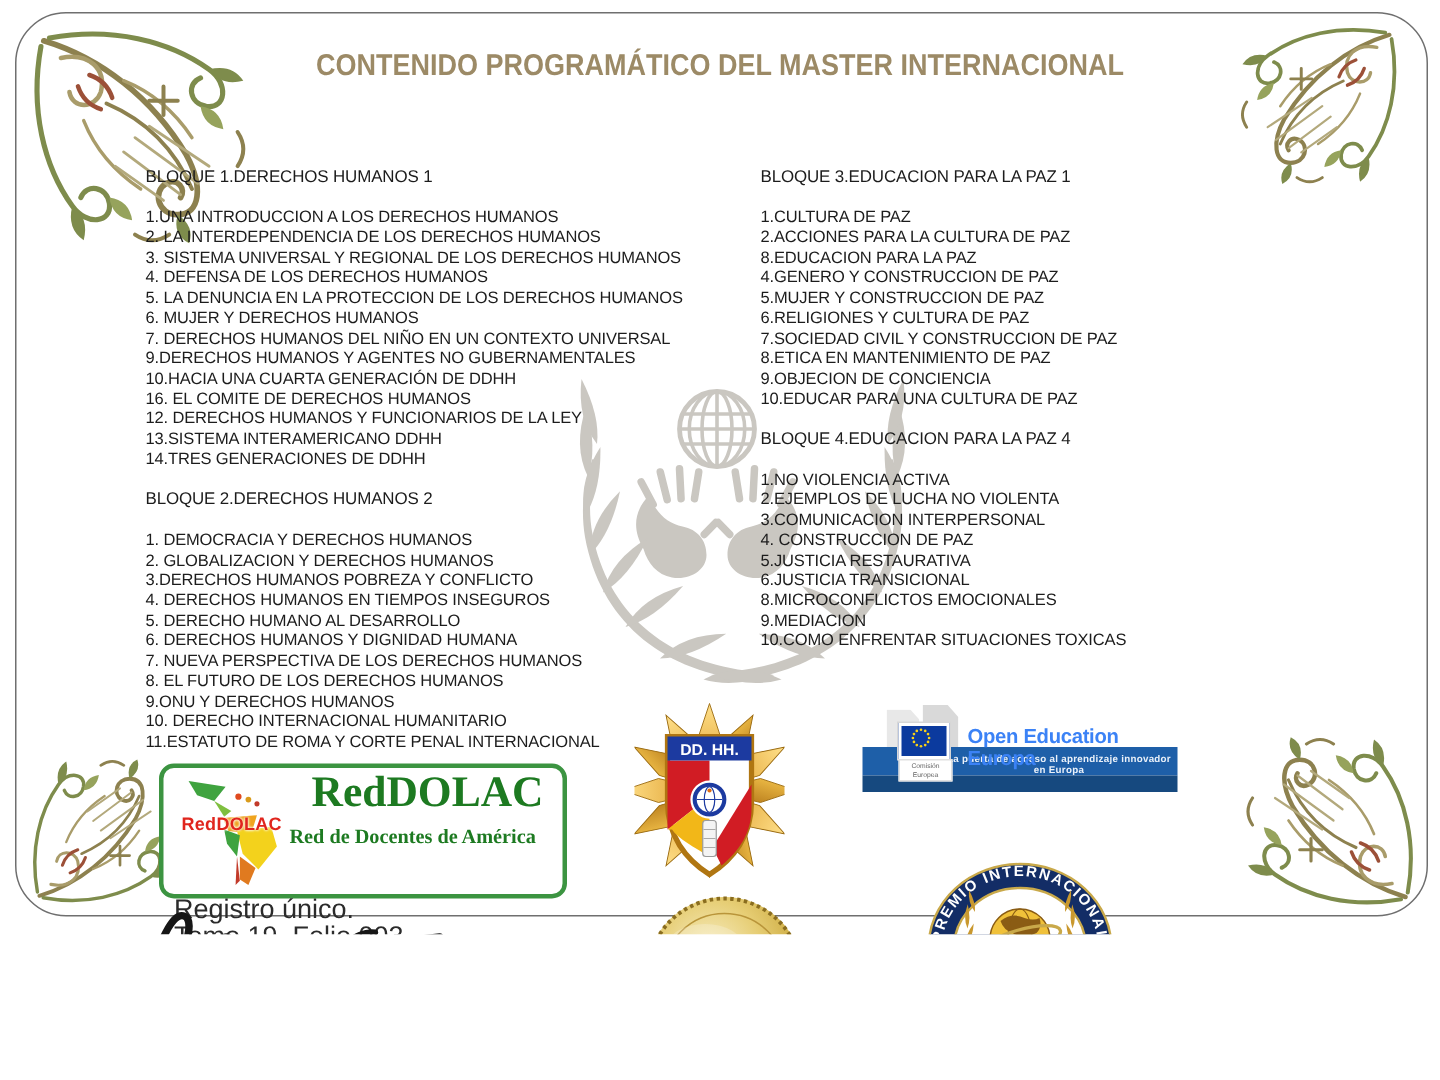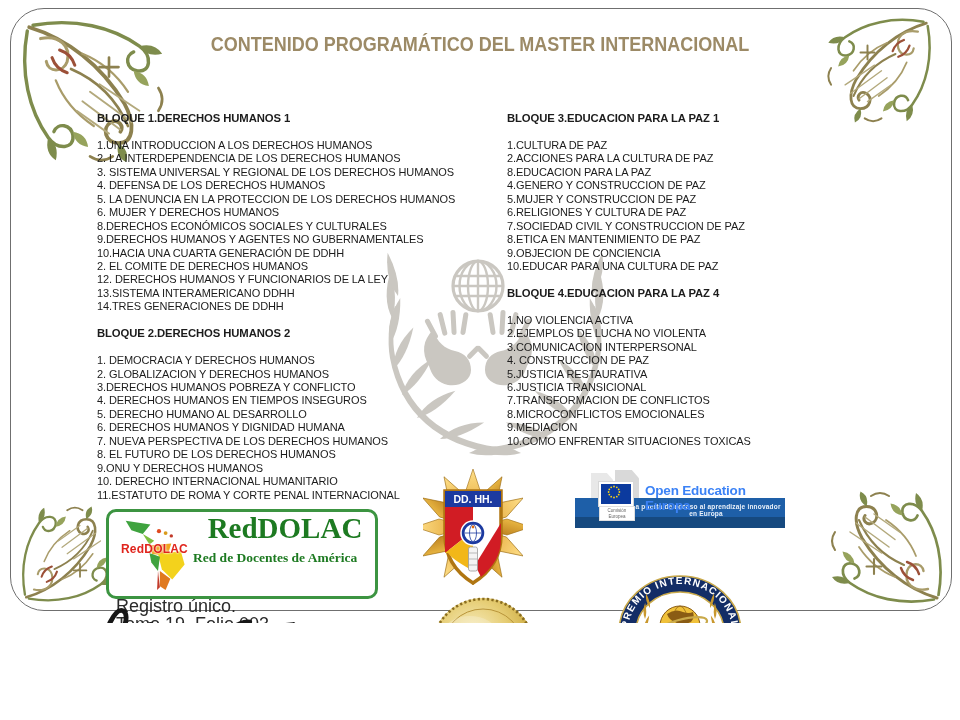--- a/index.html
+++ b/index.html
@@ -16,21 +16,21 @@
 
   .title { position:absolute; top:33px; left:0; width:100%; text-align:center;
            font-size:20px; font-weight:bold; color:#9c8a66; letter-spacing:0;
            transform:scaleX(.9); z-index:2; }
 
   .col { position:absolute; top:112px; z-index:3; font-size:11px; line-height:13.45px;
          color:#1c1c1c; letter-spacing:-0.1px; }
   .col.left  { left:97px;  width:405px; }
   .col.right { left:507px; width:400px; }
   .block { margin-bottom:13.45px; }
-  .block-title { font-weight:bold; font-size:11.3px; margin-bottom:13.45px; }
+  .block-title { font-weight:normal; font-size:11.3px; margin-bottom:13.45px; }
 
   .watermark { position:absolute; left:345px; top:248px; width:300px; height:220px; z-index:1; }
 
   
   .reddolac { position:absolute; left:106px; top:509px; width:266px; height:84px;
               background:#fff; border:3px solid #3c9441; border-radius:10px; z-index:4; }
   .rd-map { position:absolute; left:6px; top:3px; width:86px; height:76px; }
   .rd-maplabel { position:absolute; left:12px; top:30px; color:#e0251d; font-weight:bold;
                  font-size:12px; letter-spacing:.2px; z-index:2;
                  text-shadow:0 0 2px #fff,0 0 2px #fff; }
@@ -178,24 +178,24 @@
 
   <div class="col left">
       <div class="block">
         <div class="block-title">BLOQUE 1.DERECHOS HUMANOS 1</div>
         <div class="block-item">1.UNA INTRODUCCION A LOS DERECHOS HUMANOS</div>
         <div class="block-item">2. LA INTERDEPENDENCIA DE LOS DERECHOS HUMANOS</div>
         <div class="block-item">3. SISTEMA UNIVERSAL Y REGIONAL DE LOS DERECHOS HUMANOS</div>
         <div class="block-item">4. DEFENSA DE LOS DERECHOS HUMANOS</div>
         <div class="block-item">5. LA DENUNCIA EN LA PROTECCION DE LOS DERECHOS HUMANOS</div>
         <div class="block-item">6. MUJER Y DERECHOS HUMANOS</div>
-        <div class="block-item">8.DERECHOS ECONÓMICOS SOCIALES Y CULTURALES</div>
+        <div class="block-item">7. DERECHOS HUMANOS DEL NIÑO EN UN CONTEXTO UNIVERSAL</div>
         <div class="block-item">9.DERECHOS HUMANOS Y AGENTES NO GUBERNAMENTALES</div>
         <div class="block-item">10.HACIA UNA CUARTA GENERACIÓN DE DDHH</div>
-        <div class="block-item">2. EL COMITE DE DERECHOS HUMANOS</div>
+        <div class="block-item">16. EL COMITE DE DERECHOS HUMANOS</div>
         <div class="block-item">12. DERECHOS HUMANOS Y FUNCIONARIOS DE LA LEY</div>
         <div class="block-item">13.SISTEMA INTERAMERICANO DDHH</div>
         <div class="block-item">14.TRES GENERACIONES DE DDHH</div>
       </div>
       <div class="block">
         <div class="block-title">BLOQUE 2.DERECHOS HUMANOS 2</div>
         <div class="block-item">1. DEMOCRACIA Y DERECHOS HUMANOS</div>
         <div class="block-item">2. GLOBALIZACION Y DERECHOS HUMANOS</div>
         <div class="block-item">3.DERECHOS HUMANOS POBREZA Y CONFLICTO</div>
         <div class="block-item">4. DERECHOS HUMANOS EN TIEMPOS INSEGUROS</div>
@@ -223,21 +223,20 @@
         <div class="block-item">10.EDUCAR PARA UNA CULTURA DE PAZ</div>
       </div>
       <div class="block">
         <div class="block-title">BLOQUE 4.EDUCACION PARA LA PAZ 4</div>
         <div class="block-item">1.NO VIOLENCIA ACTIVA</div>
         <div class="block-item">2.EJEMPLOS DE LUCHA NO VIOLENTA</div>
         <div class="block-item">3.COMUNICACION INTERPERSONAL</div>
         <div class="block-item">4. CONSTRUCCION DE PAZ</div>
         <div class="block-item">5.JUSTICIA RESTAURATIVA</div>
         <div class="block-item">6.JUSTICIA TRANSICIONAL</div>
-        <div class="block-item">7.TRANSFORMACION DE CONFLICTOS</div>
         <div class="block-item">8.MICROCONFLICTOS EMOCIONALES</div>
         <div class="block-item">9.MEDIACION</div>
         <div class="block-item">10.COMO ENFRENTAR SITUACIONES TOXICAS</div>
       </div>
     </div>
 
   <div class="reddolac">
     <svg class="rd-map" viewBox="0 0 80 80">
       <path d="M6,6 L32,10 L24,20 L12,16 Z" fill="#3fa33f"></path>
       <path d="M24,20 L36,27 L31,31 Z" fill="#7fbf3f"></path>

